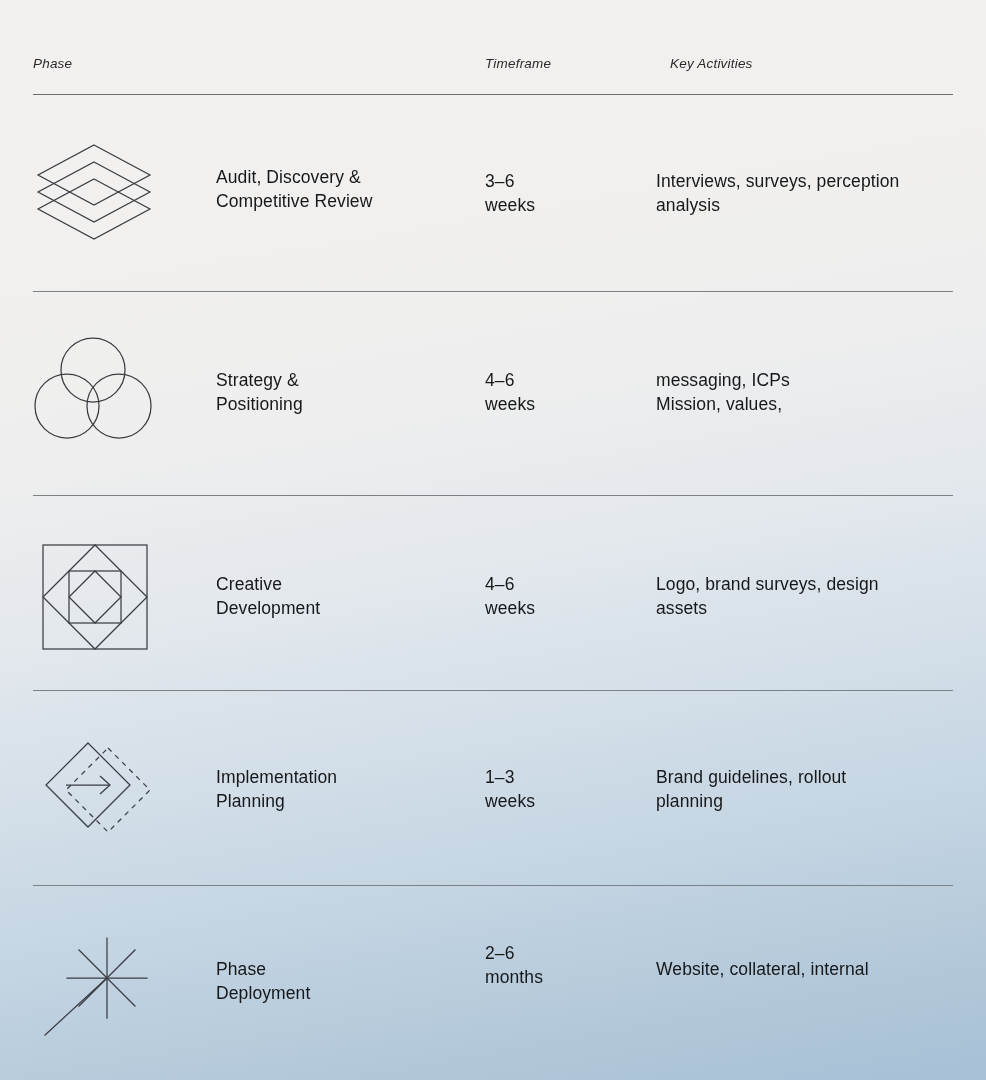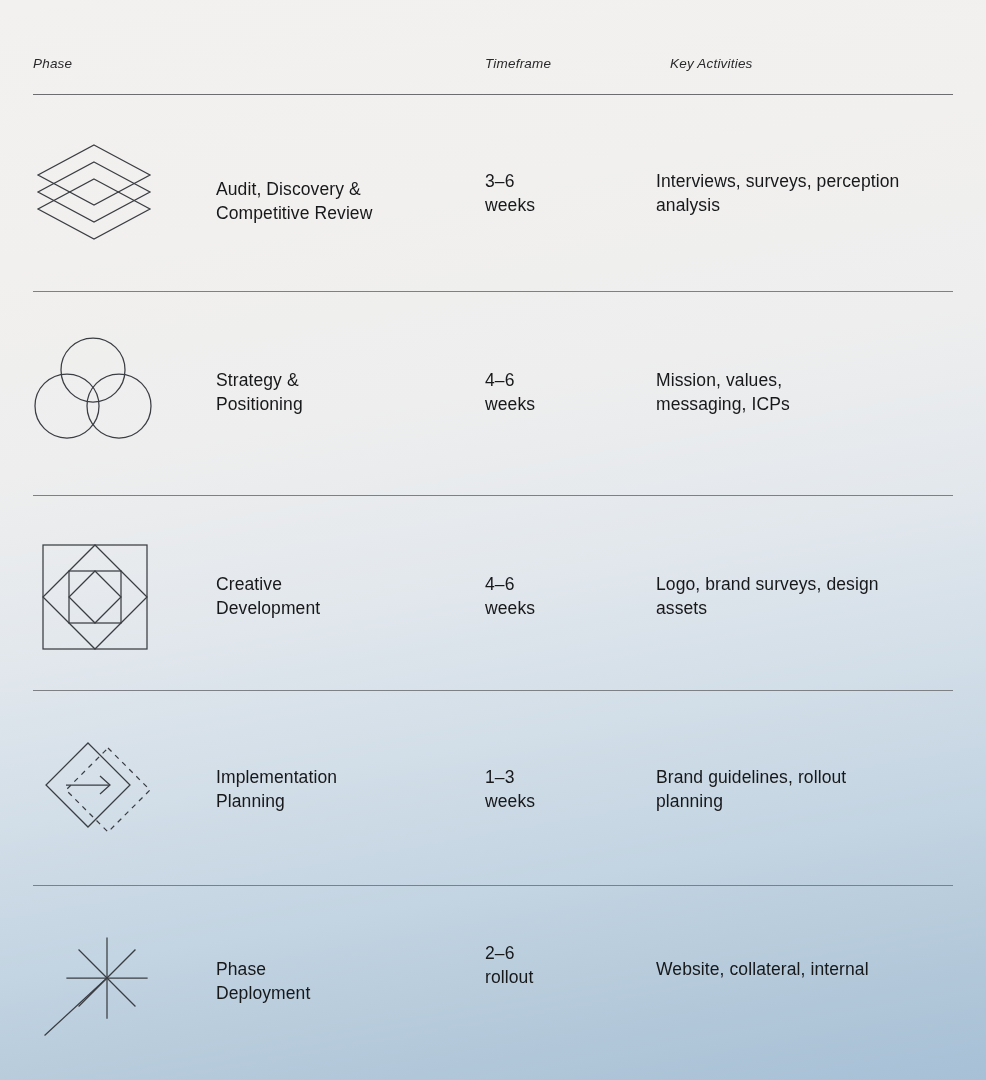--- a/index.html
+++ b/index.html
@@ -98,21 +98,21 @@
   <div class="rule" style="top:94px"></div>
 
   <div class="row" style="top:145px">
     <div class="icon-wrap">
       <svg width="130" height="105" viewBox="0 0 130 105" fill="none" stroke="#3a3d42" stroke-width="1.25">
         <path d="M56 0 L112 30 L56 60 L0 30 Z" transform="translate(5,0)"></path>
         <path d="M56 0 L112 30 L56 60 L0 30 Z" transform="translate(5,17)"></path>
         <path d="M56 0 L112 30 L56 60 L0 30 Z" transform="translate(5,34)"></path>
       </svg>
     </div>
-    <div class="cell cell-phase" style="top:32px">
+    <div class="cell cell-phase" style="top:20px">
       <span class="ln">Audit, Discovery &amp;</span>
       <span class="ln">Competitive Review</span>
     </div>
     <div class="cell cell-time" style="top:24px">
       <span class="ln">3–6</span>
       <span class="ln">weeks</span>
     </div>
     <div class="cell cell-key" style="top:24px">
       <span class="ln">Interviews, surveys, perception</span>
       <span class="ln">analysis</span>
@@ -131,22 +131,22 @@
     </div>
     <div class="cell cell-phase" style="top:33px">
       <span class="ln">Strategy &amp;</span>
       <span class="ln">Positioning</span>
     </div>
     <div class="cell cell-time" style="top:33px">
       <span class="ln">4–6</span>
       <span class="ln">weeks</span>
     </div>
     <div class="cell cell-key" style="top:33px">
+      <span class="ln">messaging, ICPs</span>
       <span class="ln">Mission, values,</span>
-      <span class="ln">messaging, ICPs</span>
     </div>
   </div>
 
   <div class="rule light" style="top:495px"></div>
 
   <div class="row" style="top:540px">
     <div class="icon-wrap">
       <svg width="130" height="110" viewBox="0 0 130 110" fill="none" stroke="#3a3d42" stroke-width="1.25">
         <rect x="10" y="5" width="104" height="104"></rect>
         <path d="M62 5 L114 57 L62 109 L10 57 Z"></path>
@@ -204,20 +204,20 @@
         <path d="M102 25 L46 81"></path>
         <path d="M74 53 L12 110"></path>
       </svg>
     </div>
     <div class="cell cell-phase" style="top:32px">
       <span class="ln">Phase</span>
       <span class="ln">Deployment</span>
     </div>
     <div class="cell cell-time" style="top:16px">
       <span class="ln">2–6</span>
-      <span class="ln">rollout</span>
+      <span class="ln">months</span>
     </div>
     <div class="cell cell-key" style="top:32px">
       <span class="ln">Website, collateral, internal</span>
     </div>
   </div>
 
 </div>
 
 </body></html>

